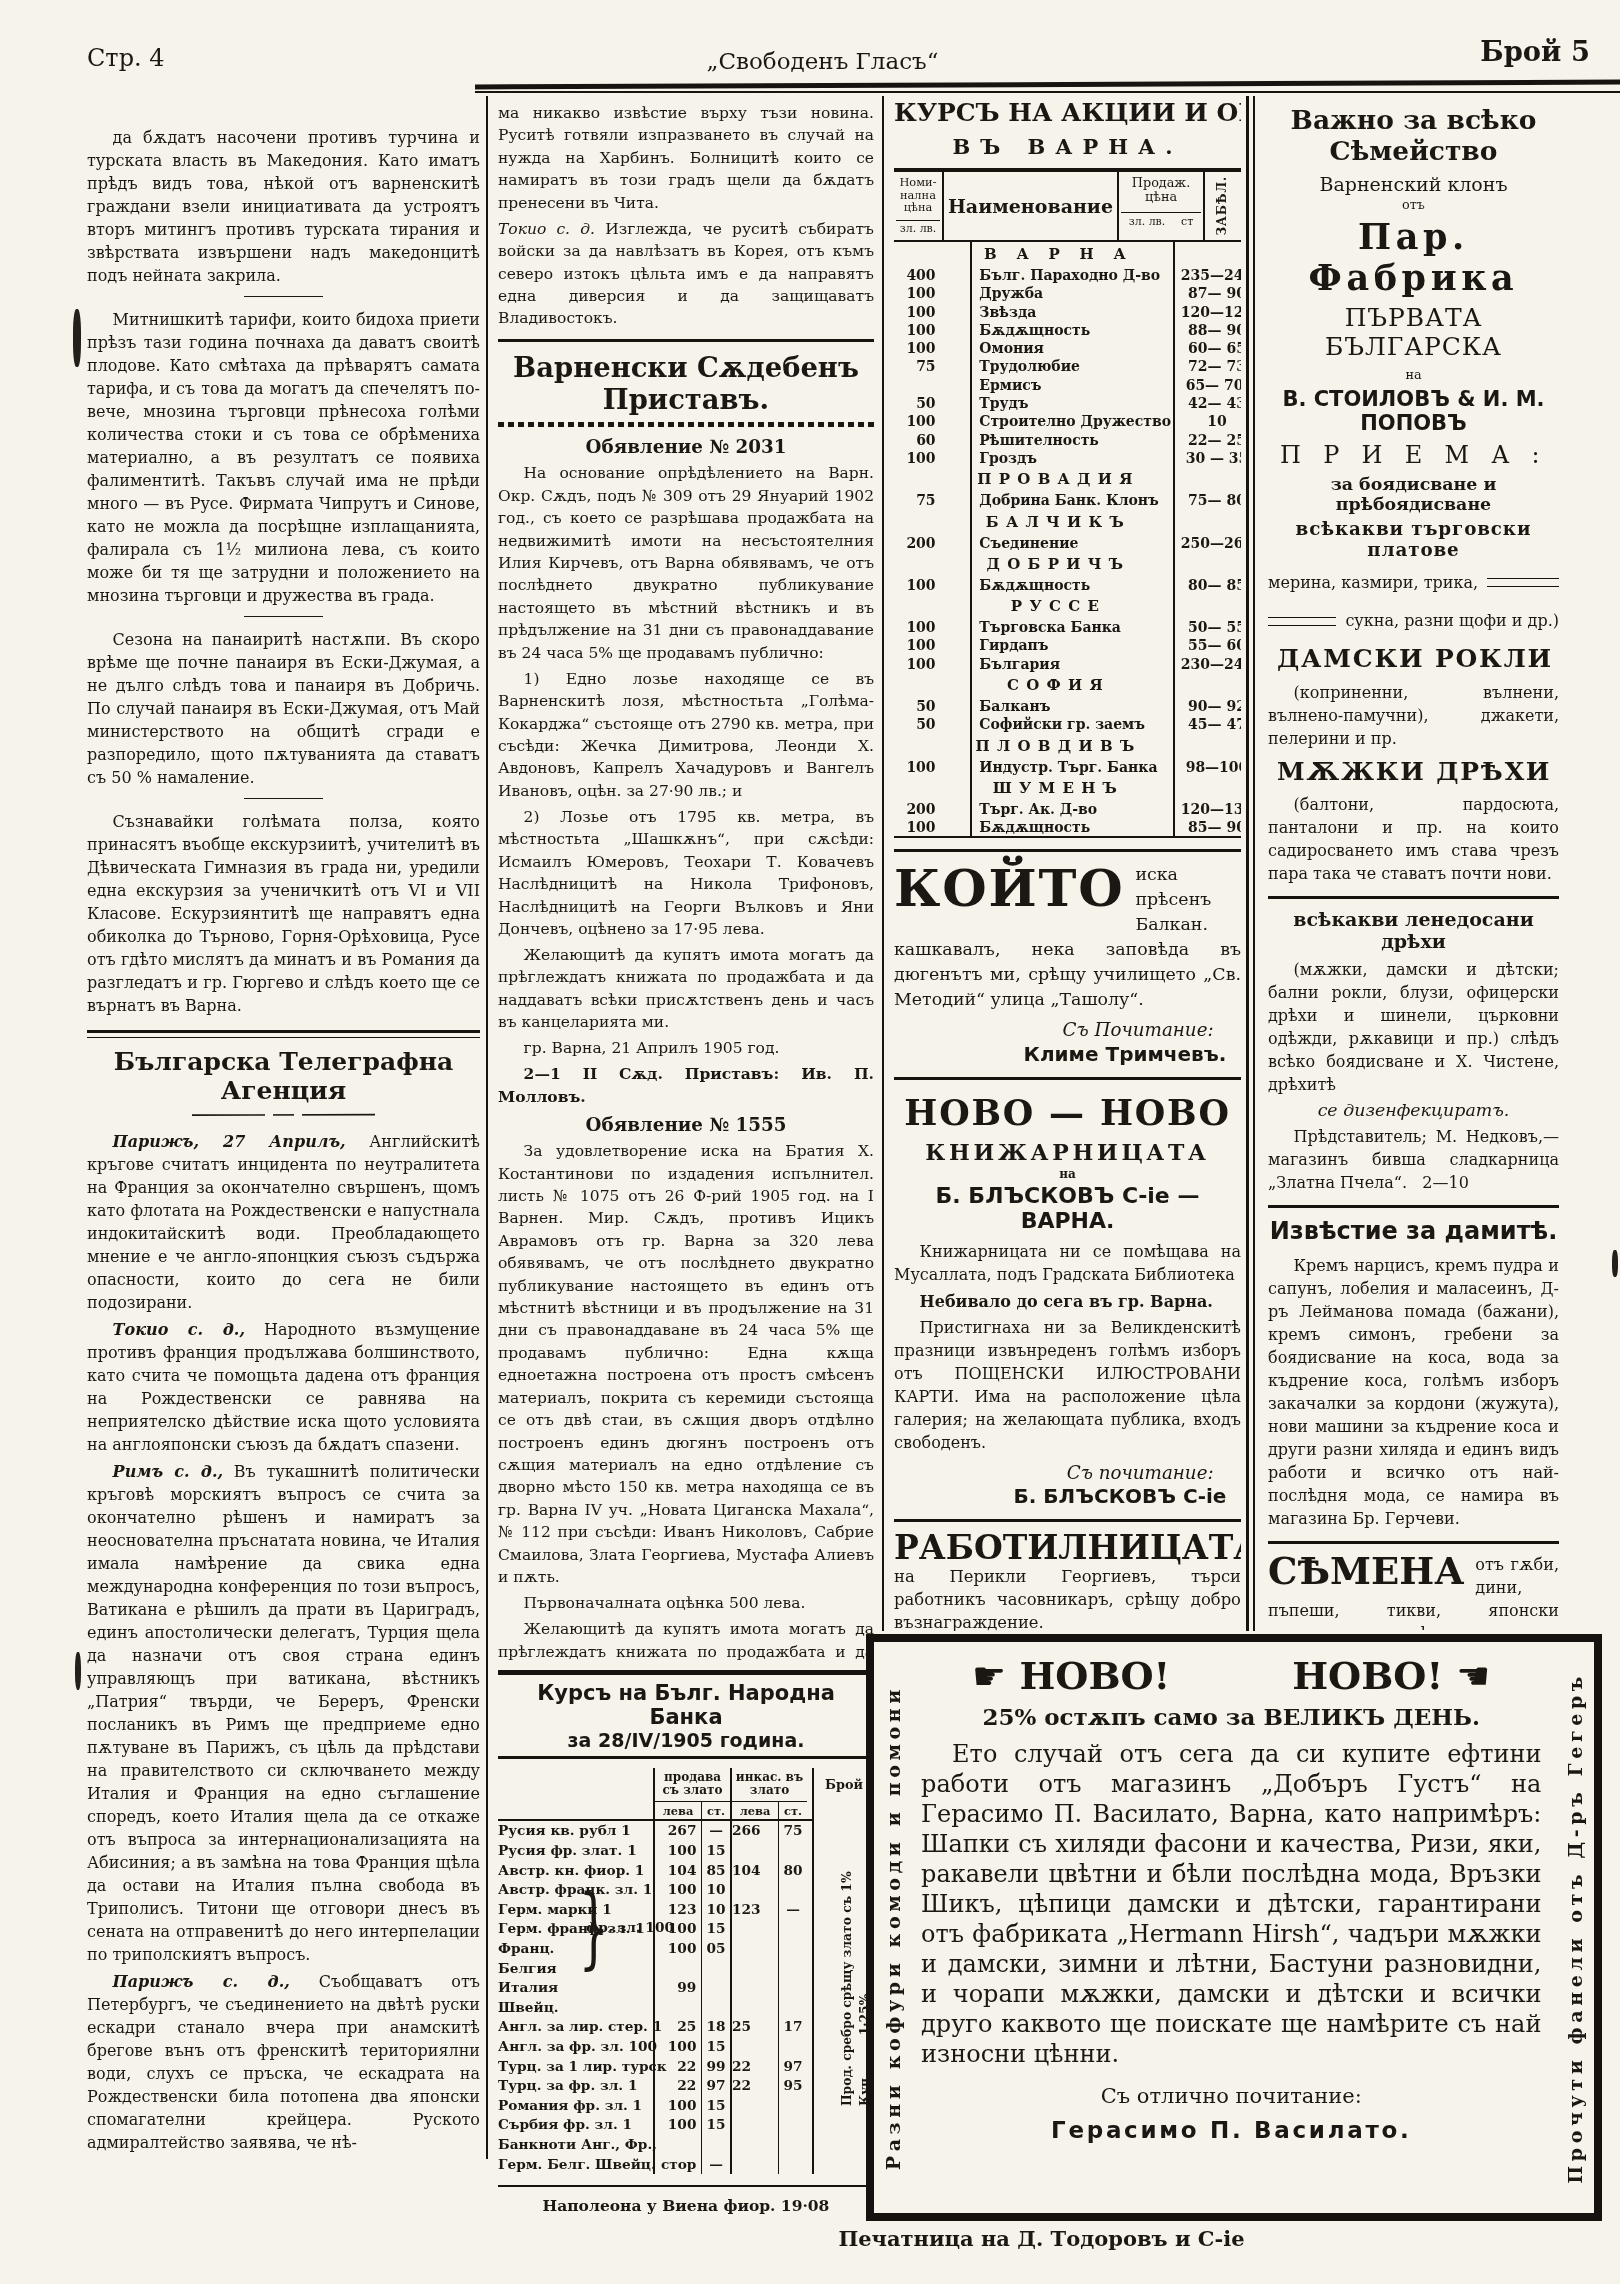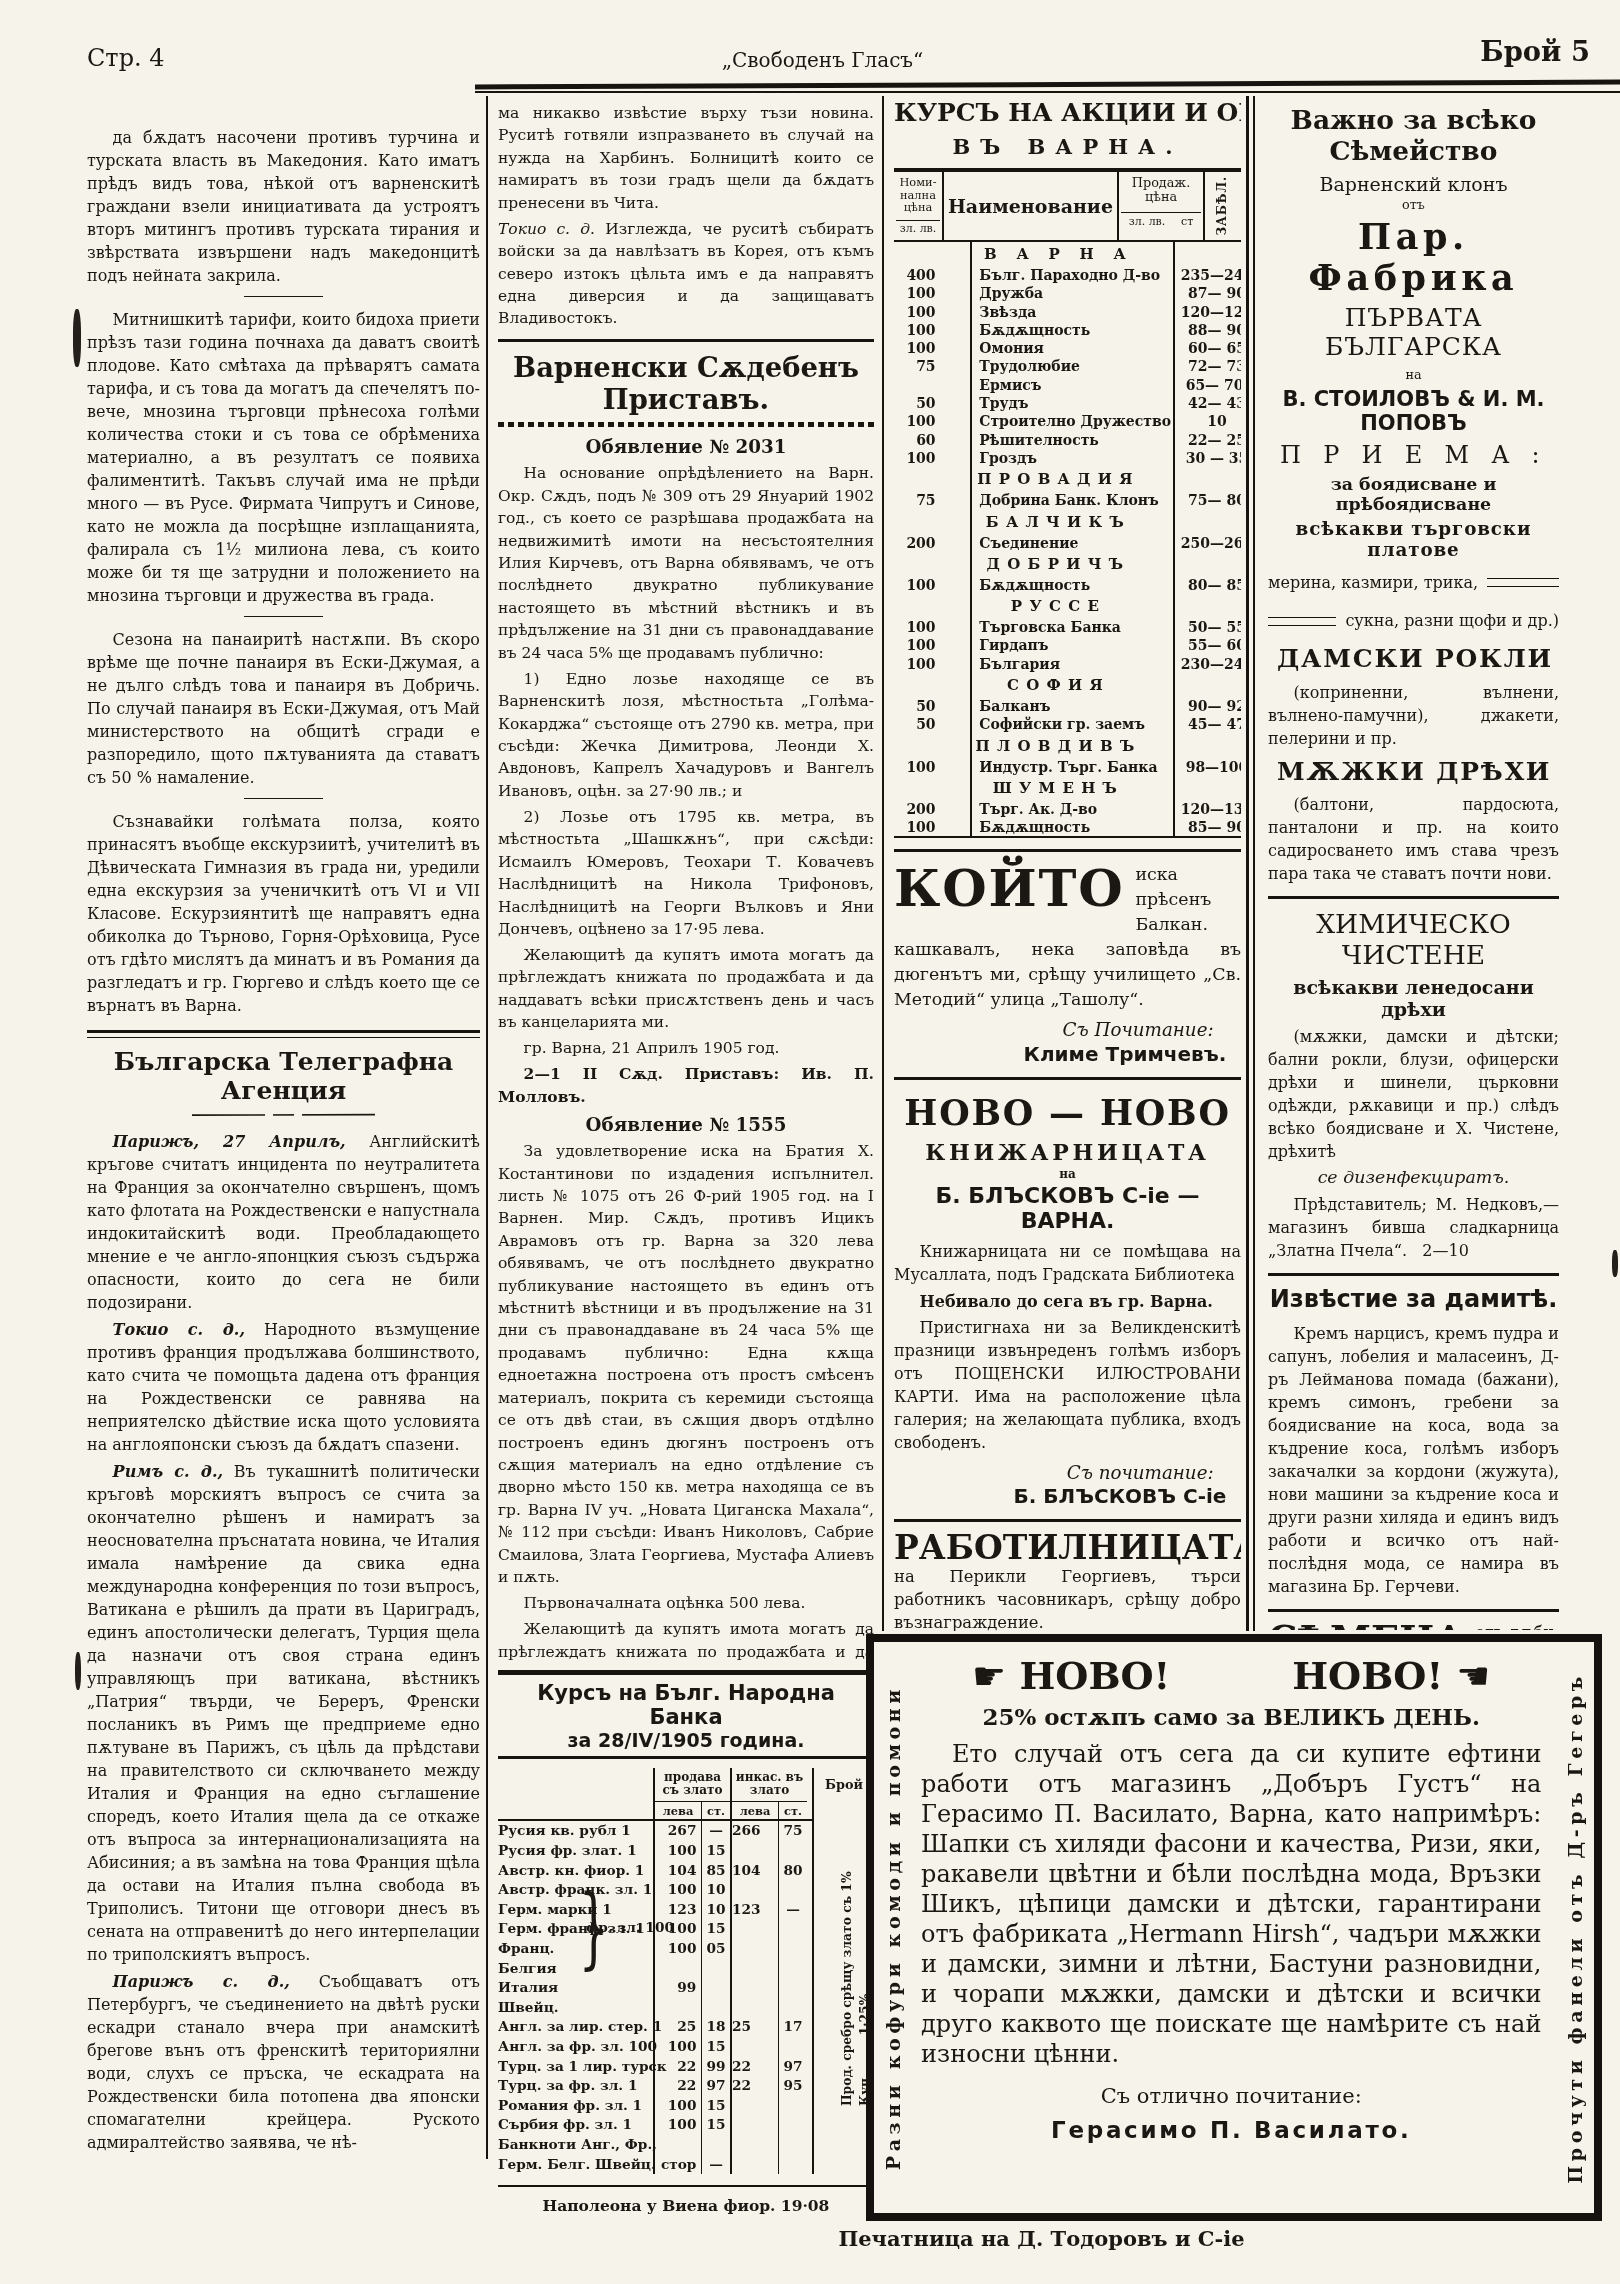--- a/index.html
+++ b/index.html
@@ -1,20 +1,20 @@
 <!DOCTYPE html>
 <html style="font-size:14.6px"><head>
 <meta charset="utf-8">
 <style>
   html,body{margin:0;padding:0;background:#888;}
   #page{position:relative;width:1621px;height:2284px;margin:0 auto;background:#f6f3eb;
         font-family:"DejaVu Serif",serif;color:#1b1713;overflow:hidden;}
   
   .mh-page{position:absolute;left:87px;top:44px;font-size:24px;}
-  .mh-title{position:absolute;left:640px;top:48px;width:365px;text-align:center;font-size:20px;}
+  .mh-title{position:absolute;left:640px;top:48px;width:365px;text-align:center;font-size:23px;}
   .mh-issue{position:absolute;left:1407px;top:35px;width:183px;text-align:right;font-size:27.4px;font-weight:bold;}
   .mh-rule1{position:absolute;left:475px;top:82px;width:1146px;height:4.6px;background:#17130f;transform:rotate(-.25deg);}
   .mh-rule2{position:absolute;left:475px;top:91px;width:1146px;height:1.8px;background:#17130f;}
   
   .col{position:absolute;overflow:hidden;}
   #c1{left:87px;top:126px;width:393px;height:2033px;}
   #c2{left:498px;top:102px;width:376px;height:1558px;}
   #c3{left:894px;top:96px;width:347px;height:1535px;}
   #c4{left:1268px;top:102px;width:291px;height:1528px;}
   .vline{position:absolute;width:1.8px;background:#17130f;}
@@ -464,21 +464,20 @@
       <div class="flank">
           <span class="lines"></span>
           <span class="word">МѪЖКИ ДРѢХИ</span>
           <span class="lines"></span>
         </div>
       <p class="par">(балтони, пардосюта, панталони и пр. на които садиросването имъ става чрезъ пара така че ставатъ почти нови.</p>
     </div>
 
     <div class="hrthick"></div>
     <div>
-      <div class="ctr chem-t">ХИМИЧЕСКО ЧИСТЕНЕ</div>
       <div class="ctr chem-s">всѣкакви ленедосани дрѣхи</div>
       <p class="par">(мѫжки, дамски и дѣтски; бални рокли, блузи, офицерски дрѣхи и шинели, църковни одѣжди, рѫкавици и пр.) слѣдъ всѣко боядисване и Х. Чистене, дрѣхитѣ</p>
       <div class="chem-it">се дизенфекциратъ.</div>
       <p class="chem-rep"><span>Прѣдставитель; М. Недковъ,—магазинъ бивша сладкарница „Златна Пчела“.</span>&nbsp;&nbsp;&nbsp;<span>2—10</span></p>
     </div>
 
     <div class="hrthick"></div>
     <div>
       <div class="ctr lad-t">Извѣстие за дамитѣ.</div>
       <p class="par">Кремъ нарцисъ, кремъ пудра и сапунъ, лобелия и маласеинъ, Д-ръ Лейманова помада (бажани), кремъ симонъ, гребени за боядисвание на коса, вода за къдрение коса, голѣмъ изборъ закачалки за кордони (жужута), нови машини за къдрение коса и други разни хиляда и единъ видъ работи и всичко отъ най-послѣдня мода, се намира въ магазина Бр. Герчеви.</p>

